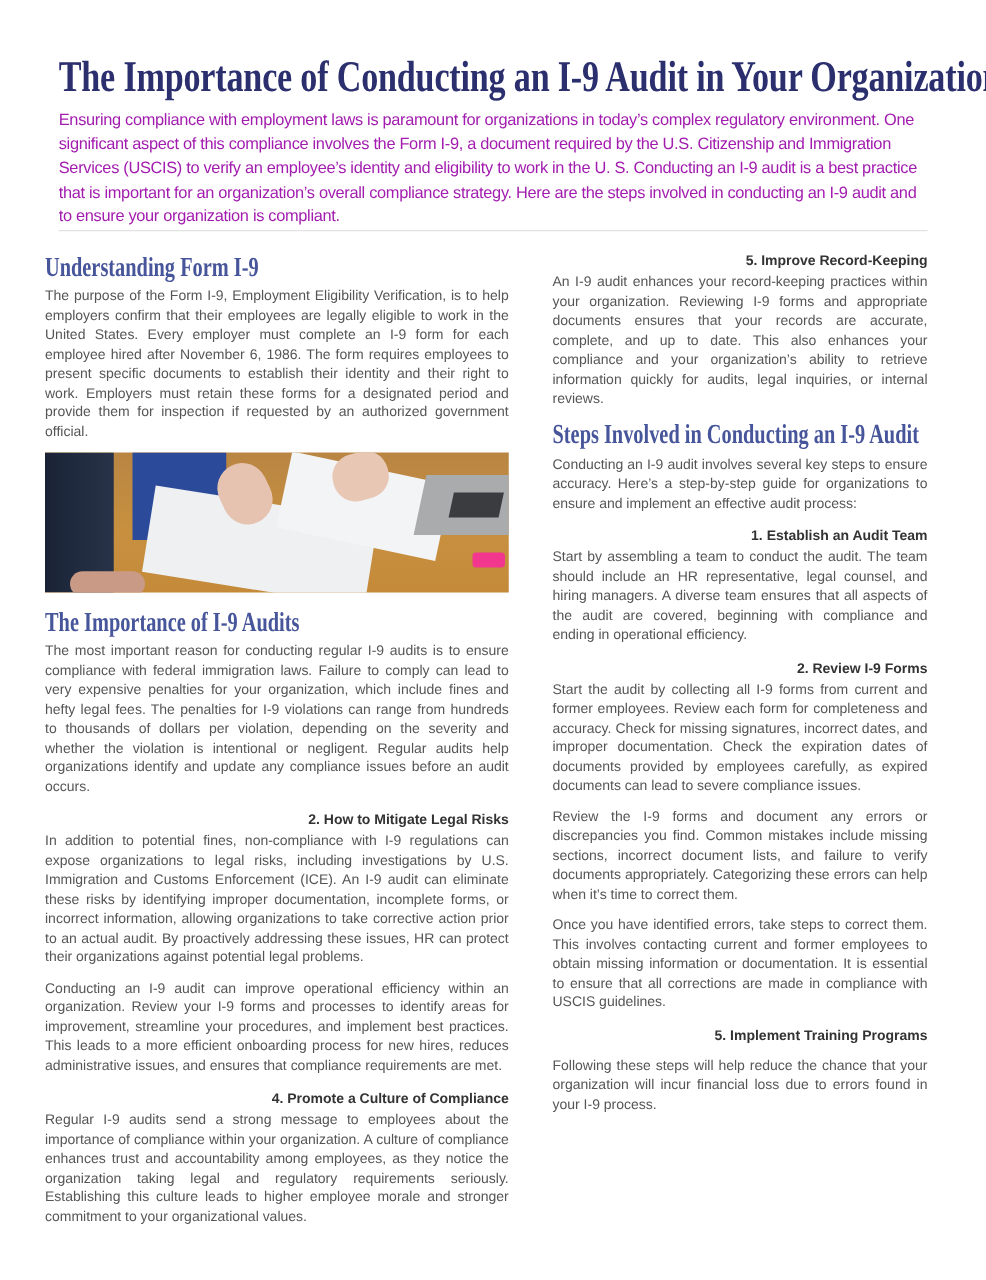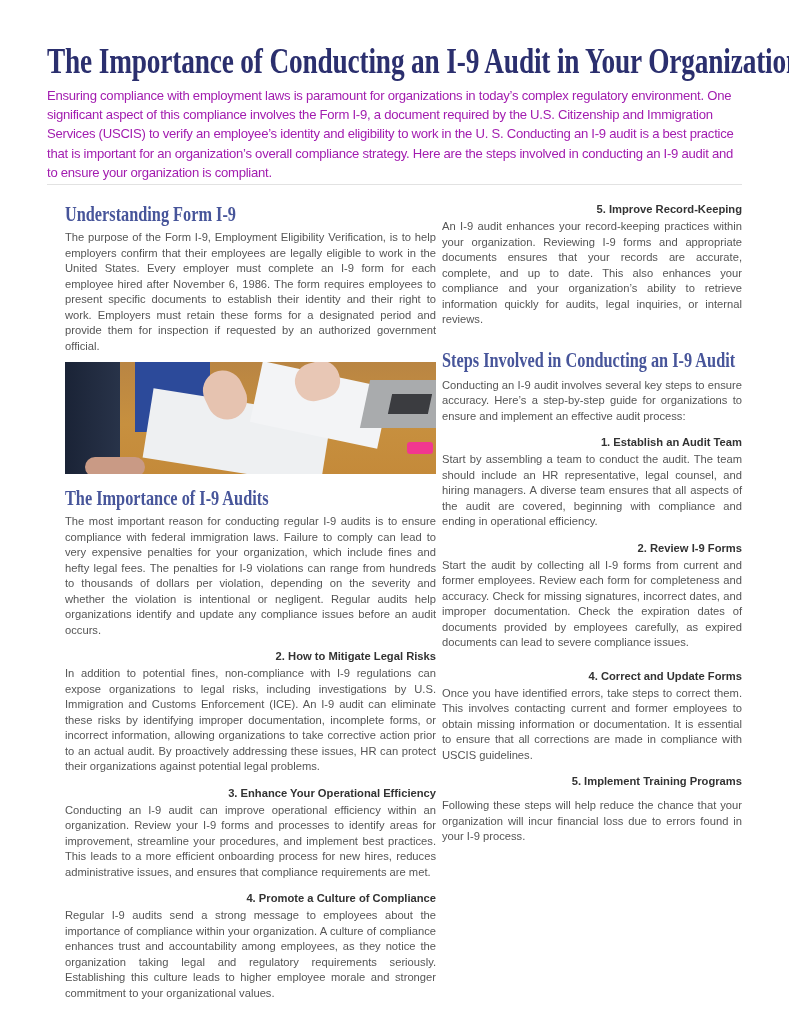--- a/index.html
+++ b/index.html
@@ -23,21 +23,21 @@
     margin-top: 2px;
     font-size: 13.1px;
     line-height: 19.2px;
     color: #a21caf;
     letter-spacing: -0.25px;
     width: 695px;
   }
   .divider { position: absolute; left: 47px; top: 184px; width: 695px; height: 1px; background: #e2e2e2; }
 
   .col { position: absolute; top: 200px; }
-  .col-left { left: 65px; width: 371px; }
+  .col-left { left: 36px; width: 371px; }
   .col-right { left: 442px; width: 300px; }
 
   .section-title {
     font-family: "Liberation Serif", serif;
     color: #47559a;
     font-size: 22px;
     line-height: 28px;
     white-space: nowrap;
     transform: scaleX(0.74);
     transform-origin: left top;
@@ -112,57 +112,56 @@
     <div>
       <p class="para">The most important reason for conducting regular I-9 audits is to ensure compliance with federal immigration laws. Failure to comply can lead to very expensive penalties for your organization, which include fines and hefty legal fees. The penalties for I-9 violations can range from hundreds to thousands of dollars per violation, depending on the severity and whether the violation is intentional or negligent. Regular audits help organizations identify and update any compliance issues before an audit occurs.</p>
     </div>
     <div class="gap"></div>
     <div>
       <h3 class="sub-title">2. How to Mitigate Legal Risks</h3>
       <p class="para">In addition to potential fines, non-compliance with I-9 regulations can expose organizations to legal risks, including investigations by U.S. Immigration and Customs Enforcement (ICE). An I-9 audit can eliminate these risks by identifying improper documentation, incomplete forms, or incorrect information, allowing organizations to take corrective action prior to an actual audit. By proactively addressing these issues, HR can protect their organizations against potential legal problems.</p>
     </div>
     <div class="gap"></div>
     <div>
-      <h3 class="sub-title">3. Enhance Your Operational Efficiency</h3>
       <p class="para">Conducting an I-9 audit can improve operational efficiency within an organization. Review your I-9 forms and processes to identify areas for improvement, streamline your procedures, and implement best practices. This leads to a more efficient onboarding process for new hires, reduces administrative issues, and ensures that compliance requirements are met.</p>
     </div>
     <div class="gap"></div>
     <div>
       <h3 class="sub-title">4. Promote a Culture of Compliance</h3>
       <p class="para">Regular I-9 audits send a strong message to employees about the importance of compliance within your organization. A culture of compliance enhances trust and accountability among employees, as they notice the organization taking legal and regulatory requirements seriously. Establishing this culture leads to higher employee morale and stronger commitment to your organizational values.</p>
     </div>
   </section>
 </div>
 
 <div class="col col-right">
   <div>
     <h3 class="sub-title" style="margin-top:2px;">5. Improve Record-Keeping</h3>
     <p class="para">An I-9 audit enhances your record-keeping practices within your organization. Reviewing I-9 forms and appropriate documents ensures that your records are accurate, complete, and up to date. This also enhances your compliance and your organization’s ability to retrieve information quickly for audits, legal inquiries, or internal reviews.</p>
   </div>
 
-  <section style="margin-top:18px;">
+  <section style="margin-top:5px;">
     <h2 class="section-title">Steps Involved in Conducting an I-9 Audit</h2>
     <p class="para" style="margin-top:4px;">Conducting an I-9 audit involves several key steps to ensure accuracy. Here’s a step-by-step guide for organizations to ensure and implement an effective audit process:</p>
     <div class="gap"></div>
 
     <div>
       <h3 class="sub-title">1. Establish an Audit Team</h3>
       <p class="para">Start by assembling a team to conduct the audit. The team should include an HR representative, legal counsel, and hiring managers. A diverse team ensures that all aspects of the audit are covered, beginning with compliance and ending in operational efficiency.</p>
     </div>
     <div class="gap"></div>
     <div>
       <h3 class="sub-title">2. Review I-9 Forms</h3>
       <p class="para">Start the audit by collecting all I-9 forms from current and former employees. Review each form for completeness and accuracy. Check for missing signatures, incorrect dates, and improper documentation. Check the expiration dates of documents provided by employees carefully, as expired documents can lead to severe compliance issues.</p>
     </div>
     <div class="gap"></div>
     <div>
+      <p class="para">Review the I-9 forms and document any errors or discrepancies you find. Common mistakes include missing sections, incorrect document lists, and failure to verify documents appropriately. Categorizing these errors can help when it’s time to correct them.</p>
     </div>
     <div class="gap"></div>
     <div>
-      <h3 class="sub-title">4. Correct and Update Forms</h3>
       <p class="para">Once you have identified errors, take steps to correct them. This involves contacting current and former employees to obtain missing information or documentation. It is essential to ensure that all corrections are made in compliance with USCIS guidelines.</p>
     </div>
     <div class="gap"></div>
     <div>
       <h3 class="sub-title">5. Implement Training Programs</h3>
     </div>
     <div class="gap"></div>
     <p class="para">Following these steps will help reduce the chance that your organization will incur financial loss due to errors found in your I-9 process.</p>
   </section>
 </div>

